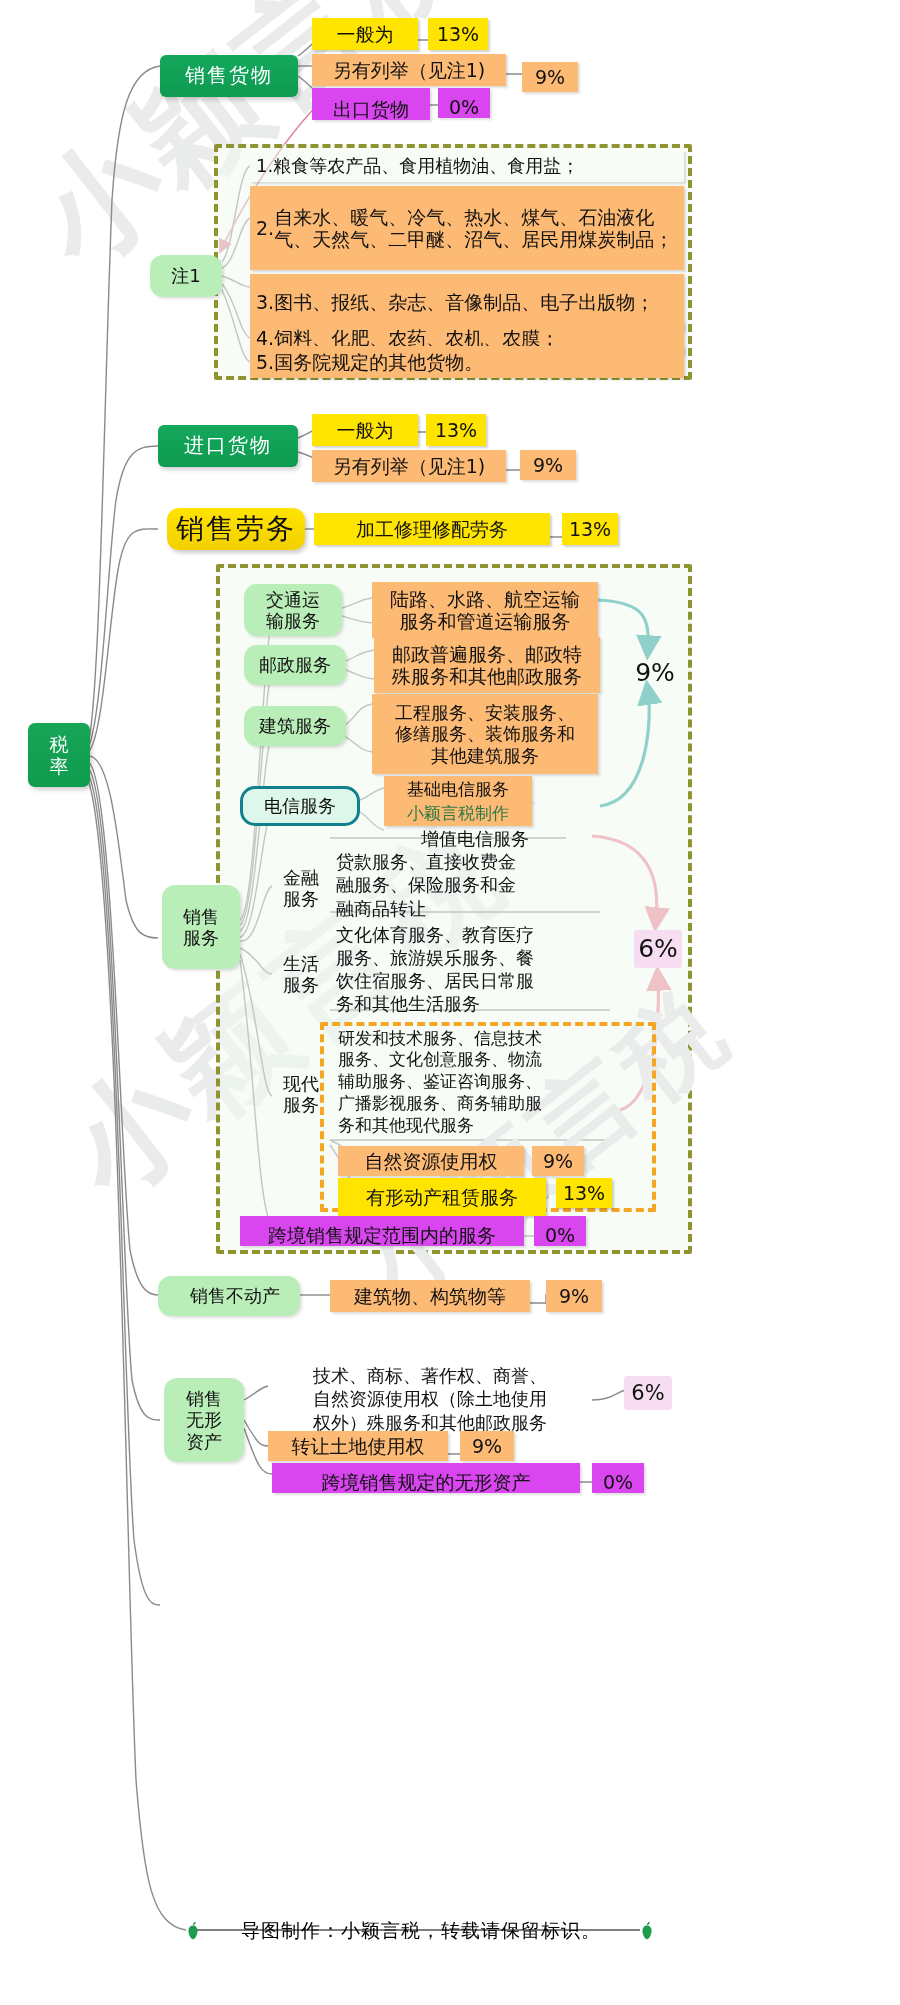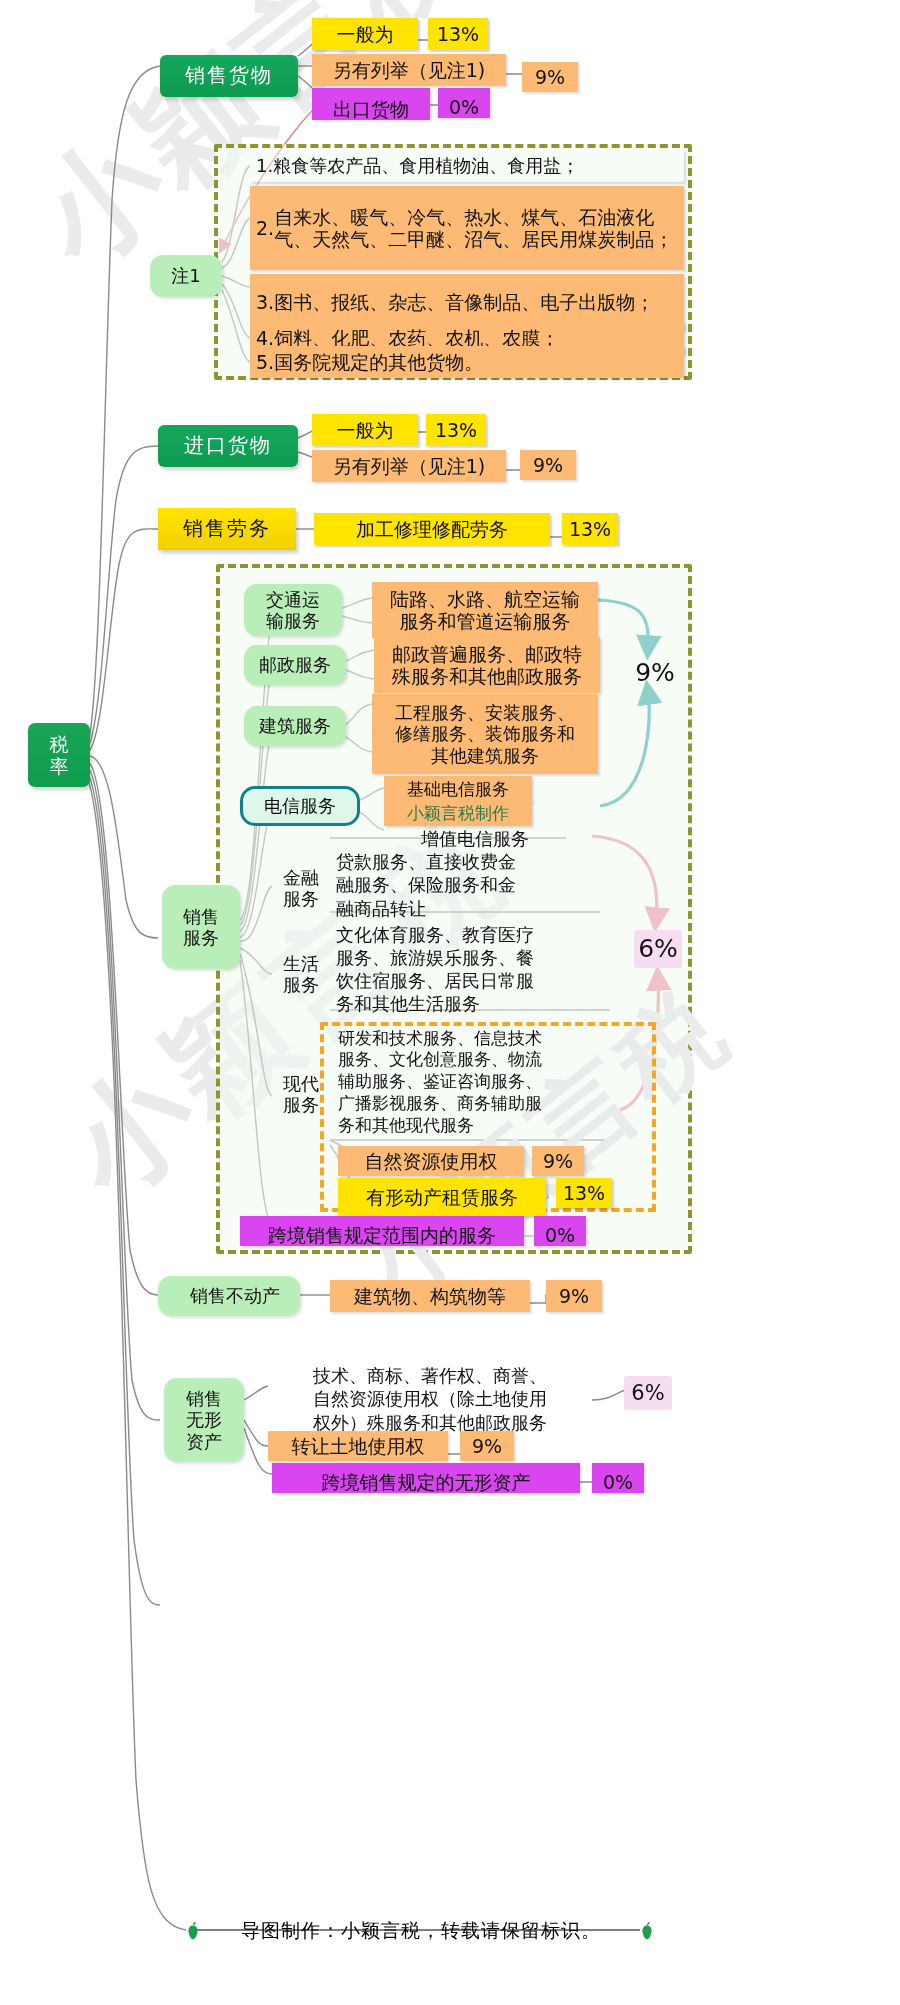--- a/index.html
+++ b/index.html
@@ -30,22 +30,23 @@
     color:#ffffff; border-radius:7px; font-size:19px;
     box-shadow: 2px 3px 4px rgba(0,0,0,.18);
   }
   .green-node {
     background: linear-gradient(180deg,#14a85c,#0e9a51);
     color:#ffffff; border-radius:6px; font-size:20px; letter-spacing:2px;
     box-shadow: 2px 3px 4px rgba(0,0,0,.18);
   }
   .yellow-node {
     background: linear-gradient(180deg,#ffe400,#f2d000);
-    color:#111; border-radius:0; font-size:20px; letter-spacing:2px;
+    color:#111; border-radius:12px; font-size:28px; letter-spacing:2px;
     box-shadow: 2px 3px 4px rgba(0,0,0,.20);
+    margin-left: 9px;
   }
   .lgreen-round {
     background:#b9eeb9; color:#111; border-radius:13px; font-size:18px;
     box-shadow: 2px 2px 3px rgba(0,0,0,.12);
   }
   .lgreen-flat {
     background:#fdba74; color:#111; font-size:19px;
     box-shadow: 2px 2px 2px rgba(0,0,0,.13);
   }
   .yellow-flat {

